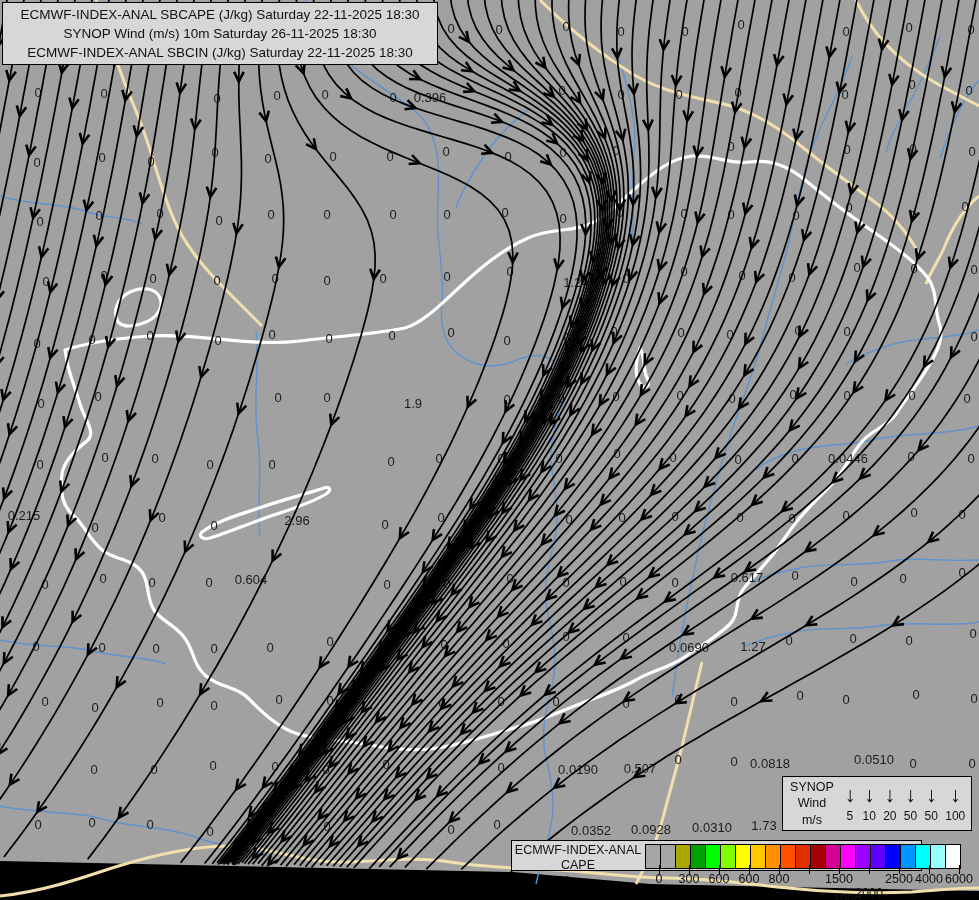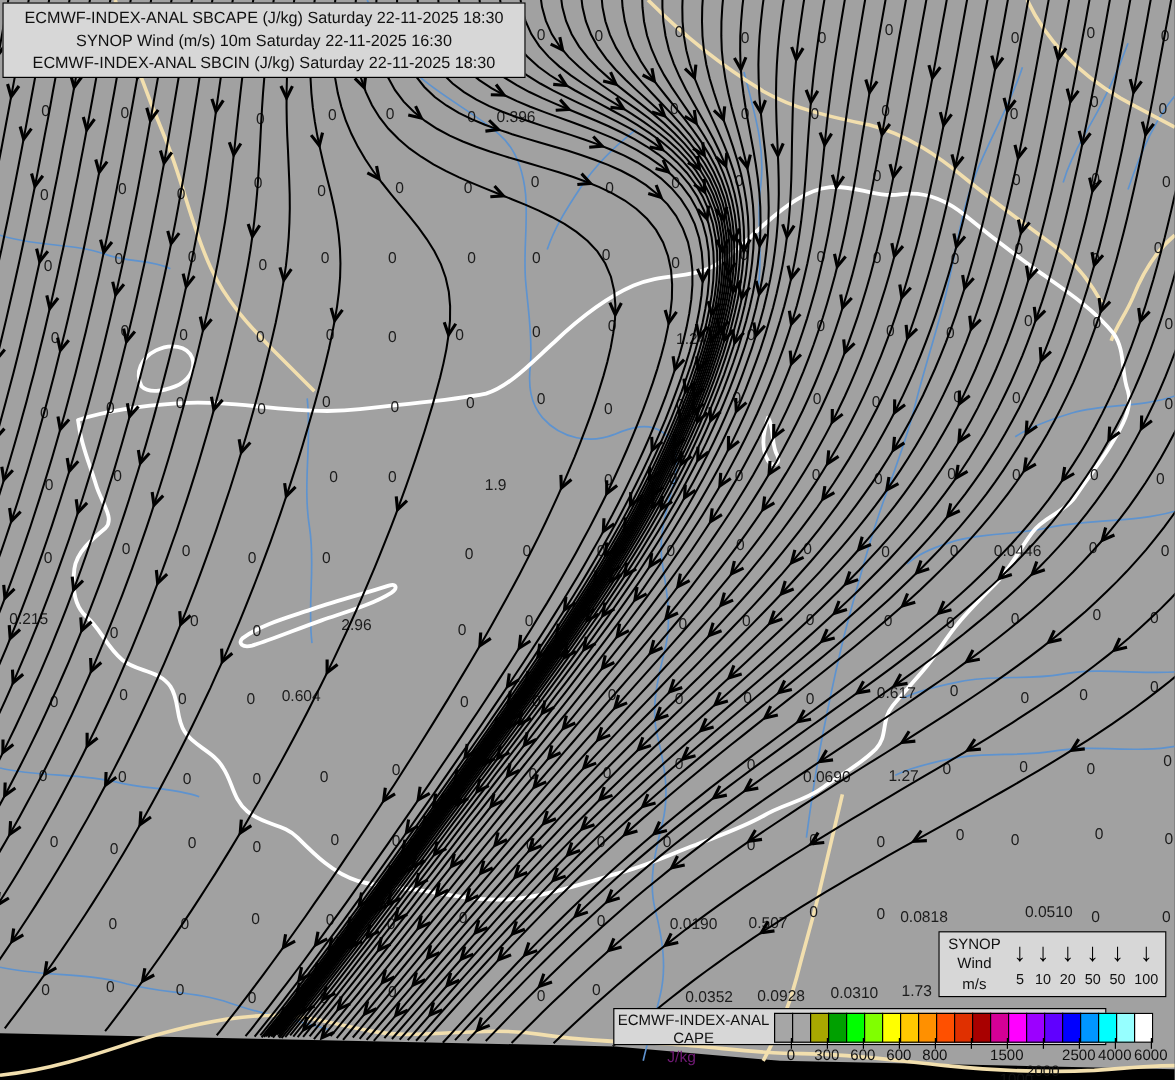--- a/index.html
+++ b/index.html
@@ -14,21 +14,21 @@
                 font-size:12.5px;line-height:1.3;}
   .synop-arrows{flex:1;display:flex;justify-content:space-around;align-items:center;padding-right:2px;}
   .synop-col{display:flex;flex-direction:column;align-items:center;}
   .synop-col .arrow{font-size:21px;font-weight:bold;line-height:20px;height:23px;color:#000;}
   .synop-col .speed{font-size:12px;margin-top:1px;}
   .cape-box{left:511px;top:840px;width:411px;height:31px;}
   .cape-titles{position:absolute;left:0;top:2px;width:132px;text-align:center;font-size:12.5px;line-height:1.18;}
   .cape-cells{position:absolute;left:133px;top:3px;display:flex;}
   .cape-cell{width:16px;height:25px;border:1px solid #000;box-sizing:border-box;margin-left:-1px;}
   .cape-cell:first-child{margin-left:0;}
-  .cape-units{position:absolute;left:538px;top:873px;width:60px;text-align:center;font-size:13px;color:#701a75;}
+  .cape-units{position:absolute;left:538px;top:873px;width:60px;text-align:center;font-size:13px;color:#000000;}
   .cape-tick{position:absolute;width:1px;height:9px;background:#000;top:865px;}
   .cape-ticklabel{position:absolute;top:872px;font-size:12.5px;color:#111;transform:translateX(-50%);
                   white-space:nowrap;}
 </style>
 </head>
 <body>
 
 <div class="stage">
   <svg id="map-svg" width="979" height="900" viewBox="0 0 979 900">
       <rect x="0" y="0" width="979" height="900" fill="#a1a1a1"></rect>
@@ -716,21 +716,21 @@
         <path d="M565.2,785.4 L554.5,787.7 L559.3,777.8" fill="none" stroke="#000000" stroke-width="2.6"></path>
         <path d="M904.0,624.1 L893.1,625.3 L898.9,615.9" fill="none" stroke="#000000" stroke-width="2.6"></path>
         <path d="M772.4,700.5 L761.4,701.1 L767.7,692.1" fill="none" stroke="#000000" stroke-width="2.6"></path>
         <path d="M645.4,775.7 L634.5,777.2 L640.1,767.7" fill="none" stroke="#000000" stroke-width="2.6"></path>
         <path d="M524.3,866.5 L513.7,869.3 L518.0,859.2" fill="none" stroke="#000000" stroke-width="2.6"></path>
       </g>
     </svg>
 
   <div class="box title-box">
     <div>ECMWF-INDEX-ANAL SBCAPE (J/kg) Saturday 22-11-2025 18:30</div>
-    <div>SYNOP Wind (m/s) 10m Saturday 22-11-2025 16:30</div>
+    <div>SYNOP Wind (m/s) 10m Saturday 26-11-2025 18:30</div>
     <div>ECMWF-INDEX-ANAL SBCIN (J/kg) Saturday 22-11-2025 18:30</div>
   </div>
 
   <div class="box synop-box">
     <div class="synop-labels">
       <div>SYNOP</div>
       <div>Wind</div>
       <div>m/s</div>
     </div>
     <div class="synop-arrows" id="synop-arrows">

